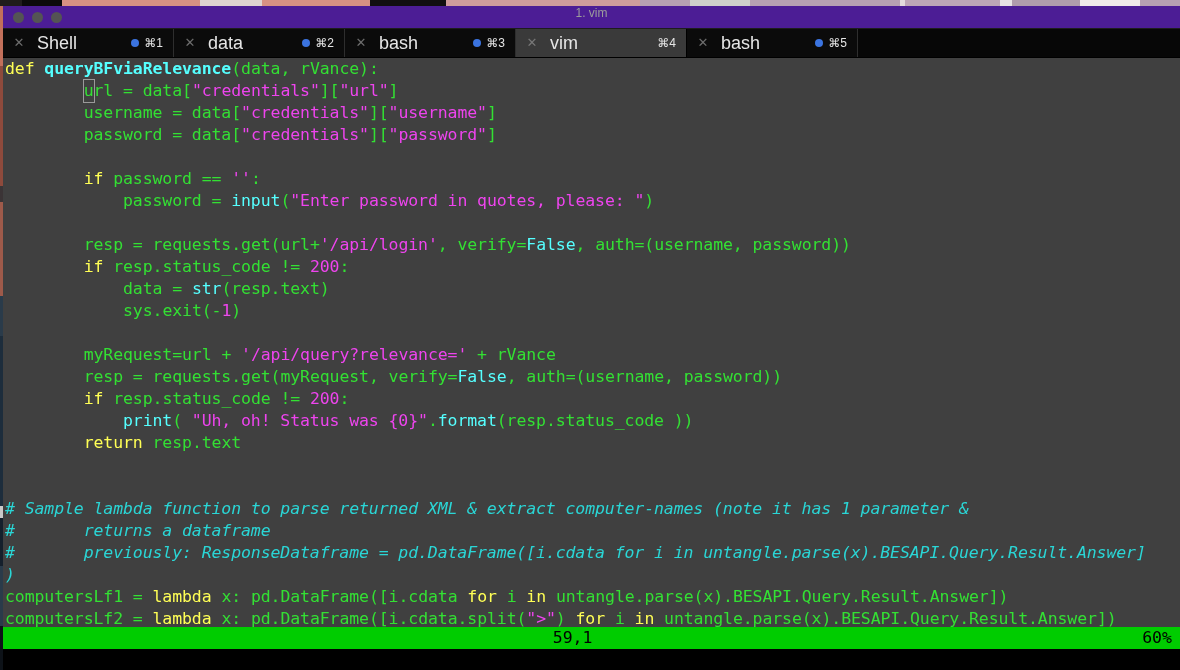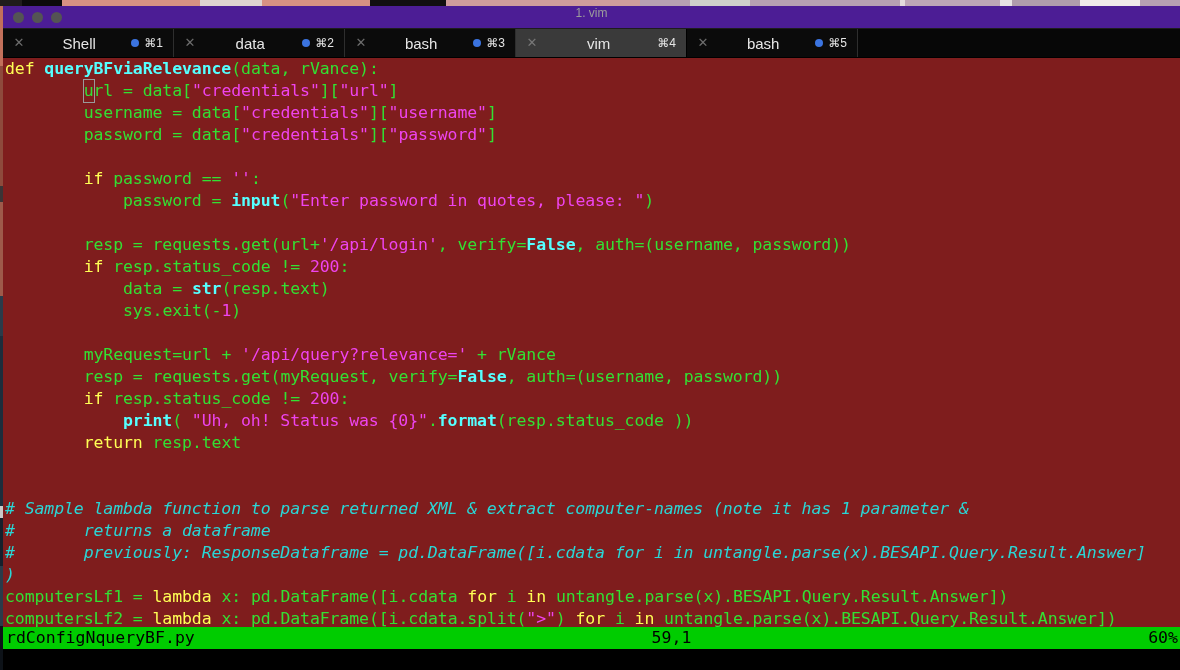--- a/index.html
+++ b/index.html
@@ -109,23 +109,23 @@
   .tab .close {
     width: 16px; height: 16px;
     flex: 0 0 16px;
     color: #6d6d6d;
     font-family: "Liberation Sans", sans-serif;
     font-size: 13px; line-height: 16px; text-align: center;
   }
   .tab.active .close { color: #777; }
   .tab .label {
     flex: 1 1 auto;
-    text-align: center;
-    font-family: "Liberation Sans", sans-serif;
-    font-size: 15px;
+    text-align: left;
+    font-family: "Liberation Sans", sans-serif;
+    font-size: 18px;
     color: #e6e6e6;
     white-space: nowrap;
     padding: 0 10px;
   }
   .tab .right {
     flex: 0 0 auto;
     display: flex; align-items: center; gap: 5px;
     padding-right: 2px;
   }
   .tab .bluedot {
@@ -136,39 +136,39 @@
     font-family: "Liberation Sans", sans-serif;
     font-size: 12px;
     color: #e6e6e6;
     white-space: nowrap;
   }
   .tabfill { flex: 1 1 auto; background: #070707; height: 28px; }
 
   
   .term {
     position: relative;
-    background: #7f1d1d;
+    background: #404040;
     height: 613px;
     overflow: hidden;
   }
   .code {
     position: absolute;
     left: 2px; top: 0;
     font-family: "DejaVu Sans Mono", monospace;
     font-size: 16.5px;
     line-height: 22px;
     white-space: pre;
     letter-spacing: -0.1px;
   }
   .line { height: 22px; }
 
   
   .kw      { color: #ffff55; }            
   .fn      { color: #55ffff; font-weight: bold; } 
-  .bi      { color: #55ffff; font-weight: bold; } 
+  .bi      { color: #55ffff; font-weight: normal; } 
   .id      { color: #33e033; }            
   .str     { color: #ee44ee; }            
   .num     { color: #ee44ee; }            
   .cmt     { color: #2ad6d6; font-style: italic; }            
   .op      { color: #33e033; }
 
   .cursor {
     display: inline-block;
     background: transparent;
     outline: 1px solid #9a9a9a;
@@ -184,21 +184,21 @@
     color: #000;
     font-family: "DejaVu Sans Mono", monospace;
     font-size: 16.5px;
     line-height: 22px;
     display: flex; align-items: center;
     white-space: pre;
   }
   .st-file { padding-left: 3px; flex: 0 0 auto; }
   .st-spacer { flex: 1 1 auto; }
   .st-pos { flex: 0 0 auto; }
-  .st-pct { flex: 0 0 auto; padding-right: 2px; }
+  .st-pct { flex: 0 0 auto; padding-right: 8px; }
   .bottomrow {
     position: absolute;
     left: 0; right: 0; bottom: 0;
     height: 22px;
     background: #000;
   }
 </style>
 </head>
 <body>
 
@@ -264,21 +264,20 @@
         </span>
       </div>
 
       <div class="tabfill"></div>
     </div>
 
     <div class="term">
       <div class="code" id="codearea"><div class="line"><span class="kw">def</span><span class="op"> </span><span class="fn">queryBFviaRelevance</span><span class="op">(</span><span class="id">data</span><span class="op">, </span><span class="id">rVance</span><span class="op">):</span></div><div class="line"><span class="op">        </span><span class="id"><span class="cursor">u</span>rl</span><span class="op"> = </span><span class="id">data</span><span class="op">[</span><span class="str">"credentials"</span><span class="op">][</span><span class="str">"url"</span><span class="op">]</span></div><div class="line"><span class="op">        </span><span class="id">username</span><span class="op"> = </span><span class="id">data</span><span class="op">[</span><span class="str">"credentials"</span><span class="op">][</span><span class="str">"username"</span><span class="op">]</span></div><div class="line"><span class="op">        </span><span class="id">password</span><span class="op"> = </span><span class="id">data</span><span class="op">[</span><span class="str">"credentials"</span><span class="op">][</span><span class="str">"password"</span><span class="op">]</span></div><div class="line">&nbsp;</div><div class="line"><span class="op">        </span><span class="kw">if</span><span class="op"> </span><span class="id">password</span><span class="op"> == </span><span class="str">''</span><span class="op">:</span></div><div class="line"><span class="op">            </span><span class="id">password</span><span class="op"> = </span><span class="bi">input</span><span class="op">(</span><span class="str">"Enter password in quotes, please: "</span><span class="op">)</span></div><div class="line">&nbsp;</div><div class="line"><span class="op">        </span><span class="id">resp</span><span class="op"> = </span><span class="id">requests</span><span class="op">.</span><span class="id">get</span><span class="op">(</span><span class="id">url</span><span class="op">+</span><span class="str">'/api/login'</span><span class="op">, </span><span class="id">verify</span><span class="op">=</span><span class="bi">False</span><span class="op">, </span><span class="id">auth</span><span class="op">=(</span><span class="id">username</span><span class="op">, </span><span class="id">password</span><span class="op">))</span></div><div class="line"><span class="op">        </span><span class="kw">if</span><span class="op"> </span><span class="id">resp</span><span class="op">.</span><span class="id">status_code</span><span class="op"> != </span><span class="num">200</span><span class="op">:</span></div><div class="line"><span class="op">            </span><span class="id">data</span><span class="op"> = </span><span class="bi">str</span><span class="op">(</span><span class="id">resp</span><span class="op">.</span><span class="id">text</span><span class="op">)</span></div><div class="line"><span class="op">            </span><span class="id">sys</span><span class="op">.</span><span class="id">exit</span><span class="op">(-</span><span class="num">1</span><span class="op">)</span></div><div class="line">&nbsp;</div><div class="line"><span class="op">        </span><span class="id">myRequest</span><span class="op">=</span><span class="id">url</span><span class="op"> + </span><span class="str">'/api/query?relevance='</span><span class="op"> + </span><span class="id">rVance</span></div><div class="line"><span class="op">        </span><span class="id">resp</span><span class="op"> = </span><span class="id">requests</span><span class="op">.</span><span class="id">get</span><span class="op">(</span><span class="id">myRequest</span><span class="op">, </span><span class="id">verify</span><span class="op">=</span><span class="bi">False</span><span class="op">, </span><span class="id">auth</span><span class="op">=(</span><span class="id">username</span><span class="op">, </span><span class="id">password</span><span class="op">))</span></div><div class="line"><span class="op">        </span><span class="kw">if</span><span class="op"> </span><span class="id">resp</span><span class="op">.</span><span class="id">status_code</span><span class="op"> != </span><span class="num">200</span><span class="op">:</span></div><div class="line"><span class="op">            </span><span class="bi">print</span><span class="op">( </span><span class="str">"Uh, oh! Status was {0}"</span><span class="op">.</span><span class="bi">format</span><span class="op">(</span><span class="id">resp</span><span class="op">.</span><span class="id">status_code</span><span class="op"> ))</span></div><div class="line"><span class="op">        </span><span class="kw">return</span><span class="op"> </span><span class="id">resp</span><span class="op">.</span><span class="id">text</span></div><div class="line">&nbsp;</div><div class="line">&nbsp;</div><div class="line"><span class="cmt"># Sample lambda function to parse returned XML &amp; extract computer-names (note it has 1 parameter &amp;</span></div><div class="line"><span class="cmt">#       returns a dataframe</span></div><div class="line"><span class="cmt">#       previously: ResponseDataframe = pd.DataFrame([i.cdata for i in untangle.parse(x).BESAPI.Query.Result.Answer]</span></div><div class="line"><span class="cmt">)</span></div><div class="line"><span class="id">computersLf1</span><span class="op"> = </span><span class="kw">lambda</span><span class="op"> </span><span class="id">x</span><span class="op">: </span><span class="id">pd</span><span class="op">.</span><span class="id">DataFrame</span><span class="op">([</span><span class="id">i</span><span class="op">.</span><span class="id">cdata</span><span class="op"> </span><span class="kw">for</span><span class="op"> </span><span class="id">i</span><span class="op"> </span><span class="kw">in</span><span class="op"> </span><span class="id">untangle</span><span class="op">.</span><span class="id">parse</span><span class="op">(</span><span class="id">x</span><span class="op">).</span><span class="id">BESAPI</span><span class="op">.</span><span class="id">Query</span><span class="op">.</span><span class="id">Result</span><span class="op">.</span><span class="id">Answer</span><span class="op">])</span></div><div class="line"><span class="id">computersLf2</span><span class="op"> = </span><span class="kw">lambda</span><span class="op"> </span><span class="id">x</span><span class="op">: </span><span class="id">pd</span><span class="op">.</span><span class="id">DataFrame</span><span class="op">([</span><span class="id">i</span><span class="op">.</span><span class="id">cdata</span><span class="op">.</span><span class="id">split</span><span class="op">(</span><span class="str">"&gt;"</span><span class="op">) </span><span class="kw">for</span><span class="op"> </span><span class="id">i</span><span class="op"> </span><span class="kw">in</span><span class="op"> </span><span class="id">untangle</span><span class="op">.</span><span class="id">parse</span><span class="op">(</span><span class="id">x</span><span class="op">).</span><span class="id">BESAPI</span><span class="op">.</span><span class="id">Query</span><span class="op">.</span><span class="id">Result</span><span class="op">.</span><span class="id">Answer</span><span class="op">])</span></div></div>
 
       <div class="statusline">
-        <span class="st-file">rdConfigNqueryBF.py</span>
         <span class="st-spacer"></span>
         <span class="st-pos">59,1</span>
         <span class="st-spacer"></span>
         <span class="st-pct">60%</span>
       </div>
 
       <div class="bottomrow"></div>
     </div>
 
   </div>

